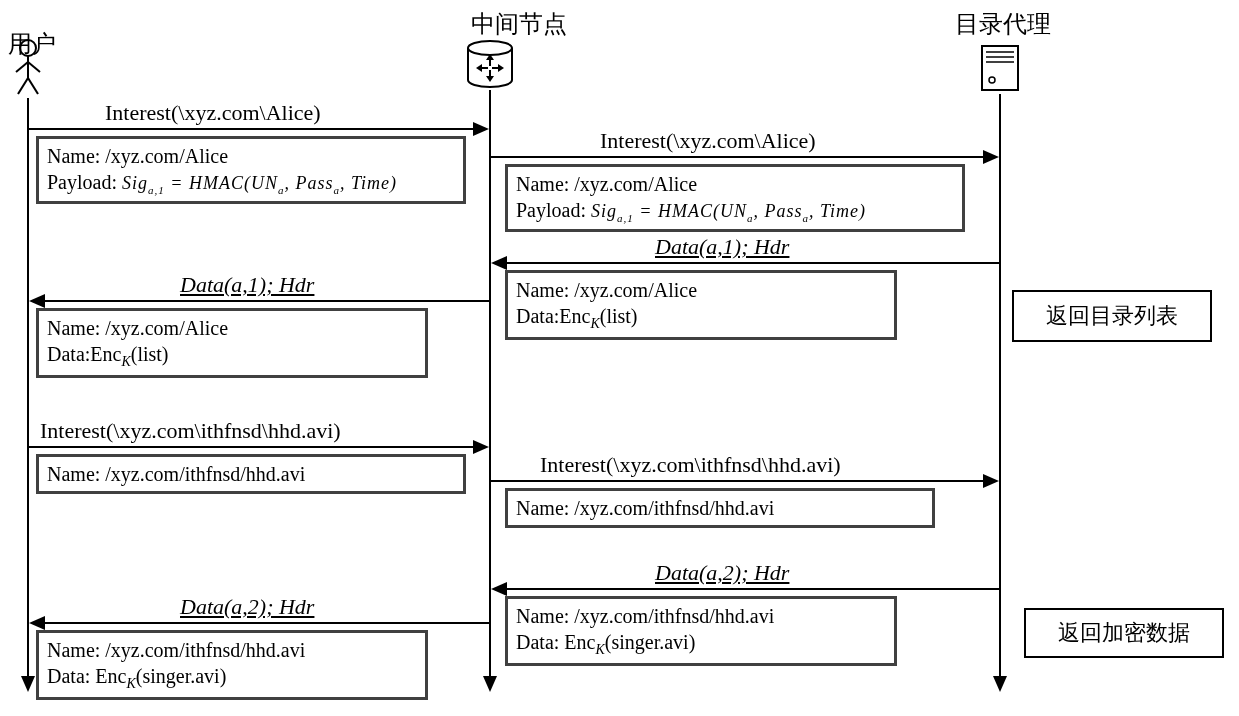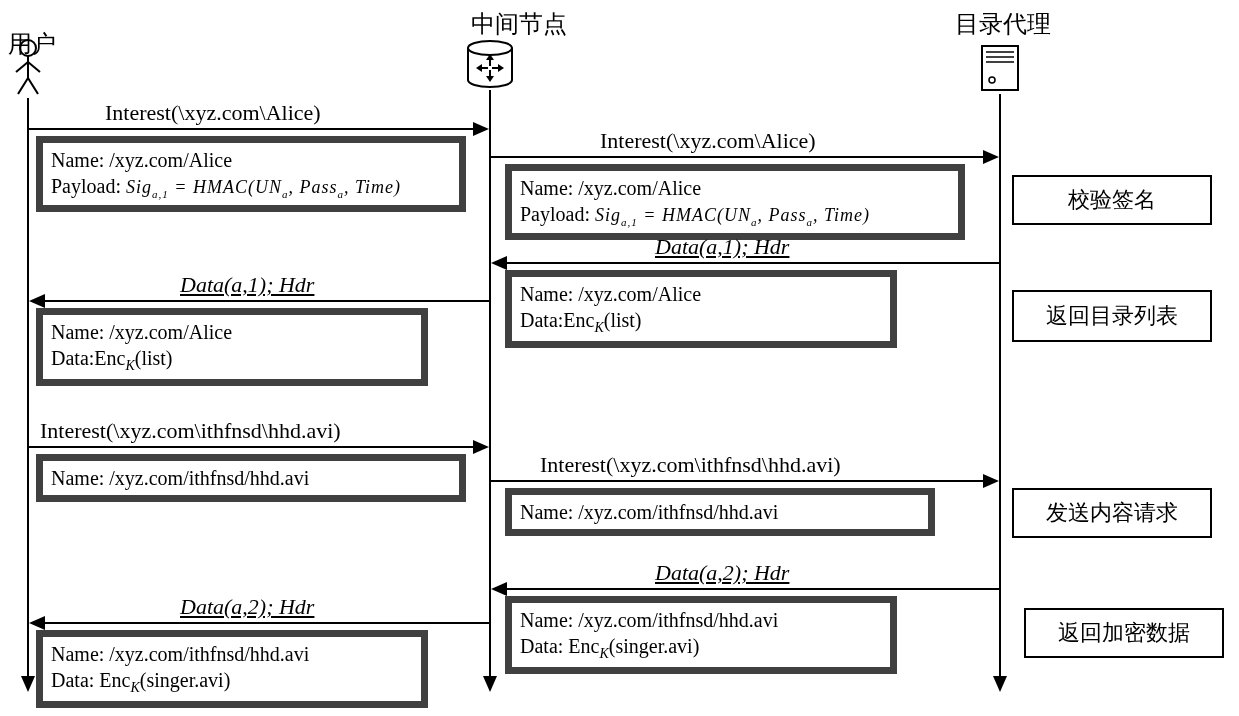--- a/index.html
+++ b/index.html
@@ -7,21 +7,21 @@
   .diagram { position: relative; width: 1239px; height: 716px; }
   .actor-label { position: absolute; font-size: 24px; font-family: "SimSun", serif; }
   .lifeline { position: absolute; width: 2px; background: #000; }
   .arrow-line { position: absolute; height: 2px; background: #000; }
   .arrow-head-right { position: absolute; width: 0; height: 0; border-top: 7px solid transparent; border-bottom: 7px solid transparent; border-left: 16px solid #000; }
   .arrow-head-left { position: absolute; width: 0; height: 0; border-top: 7px solid transparent; border-bottom: 7px solid transparent; border-right: 16px solid #000; }
   .arrow-head-down { position: absolute; width: 0; height: 0; border-left: 7px solid transparent; border-right: 7px solid transparent; border-top: 16px solid #000; }
   .msg-label { position: absolute; font-size: 22px; font-style: normal; }
   .msg-label .fn { font-family: "Times New Roman", serif; }
   .msg-label .it { font-style: italic; text-decoration: underline; }
-  .box { position: absolute; border: 7px solid #404040; background: #fff; padding: 4px 8px; font-size: 20px; }
+  .box { position: absolute; border: 3px solid #404040; background: #fff; padding: 4px 8px; font-size: 20px; }
   .box .ln { display: block; line-height: 1.3; }
   .action-box { position: absolute; border: 2px solid #000; background: #fff; font-size: 22px; font-family: "SimSun", serif; display: flex; align-items: center; justify-content: center; }
   .sub { font-size: 14px; vertical-align: sub; font-style: italic; }
   .subsm { font-size: 11px; vertical-align: sub; font-style: italic; }
   .eq { font-family: "Times New Roman", serif; font-style: italic; font-size: 18px; letter-spacing: 1px; }
   .stick-figure { position: absolute; }
   .db-icon { position: absolute; }
   .server-icon { position: absolute; }
 </style>
 </head>
@@ -86,21 +86,20 @@
   <div class="arrow-line" style="left:491px; top:156px; width:494px;"></div>
   <div class="arrow-head-right" style="left:983px; top:150px;"></div>
 
   <div class="box" style="left:505px; top:164px; width:460px;">
     <span class="ln">Name: /xyz.com/Alice</span>
     <span class="ln">
       <span>Payload: </span><span class="eq"><span>Sig</span><span class="subsm">a,1</span><span> = HMAC(UN</span><span class="subsm">a</span><span>, Pass</span><span class="subsm">a</span><span>, Time)</span></span>
     </span>
   </div>
 
-  <div class="action-box" style="left:1012px; top:175px; width:200px; height:50px;">校验签名</div>
 
   <div class="msg-label" style="left:655px; top:234px;"><span class="it">Data(a,1); Hdr</span></div>
   <div class="arrow-line" style="left:505px; top:262px; width:494px;"></div>
   <div class="arrow-head-left" style="left:491px; top:256px;"></div>
 
   <div class="box" style="left:505px; top:270px; width:392px;">
     <span class="ln">Name: /xyz.com/Alice</span>
     <span class="ln">
       <span>Data:</span><span class="it"><span>Enc</span><span class="sub">K</span><span>(list)</span></span>
     </span>
@@ -128,21 +127,20 @@
   </div>
 
   <div class="msg-label" style="left:540px; top:452px;"><span class="fn">Interest(\xyz.com\ithfnsd\hhd.avi)</span></div>
   <div class="arrow-line" style="left:491px; top:480px; width:494px;"></div>
   <div class="arrow-head-right" style="left:983px; top:474px;"></div>
 
   <div class="box" style="left:505px; top:488px; width:430px;">
     <span class="ln">Name: /xyz.com/ithfnsd/hhd.avi</span>
   </div>
 
-  <div class="action-box" style="left:1012px; top:488px; width:200px; height:50px;">发送内容请求</div>
 
   <div class="msg-label" style="left:655px; top:560px;"><span class="it">Data(a,2); Hdr</span></div>
   <div class="arrow-line" style="left:505px; top:588px; width:494px;"></div>
   <div class="arrow-head-left" style="left:491px; top:582px;"></div>
 
   <div class="box" style="left:505px; top:596px; width:392px;">
     <span class="ln">Name: /xyz.com/ithfnsd/hhd.avi</span>
     <span class="ln">
       <span>Data: </span><span class="it"><span>Enc</span><span class="sub">K</span></span><span>(singer.</span><span class="it">avi</span><span>)</span>
     </span>

